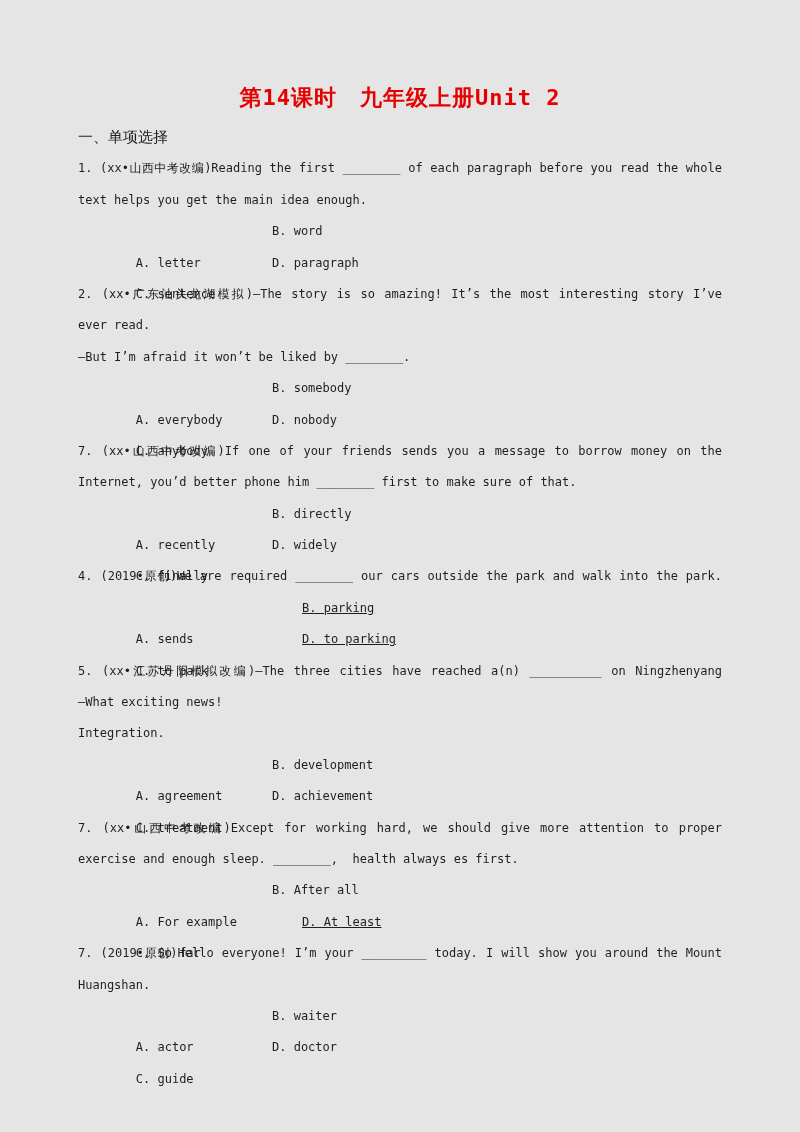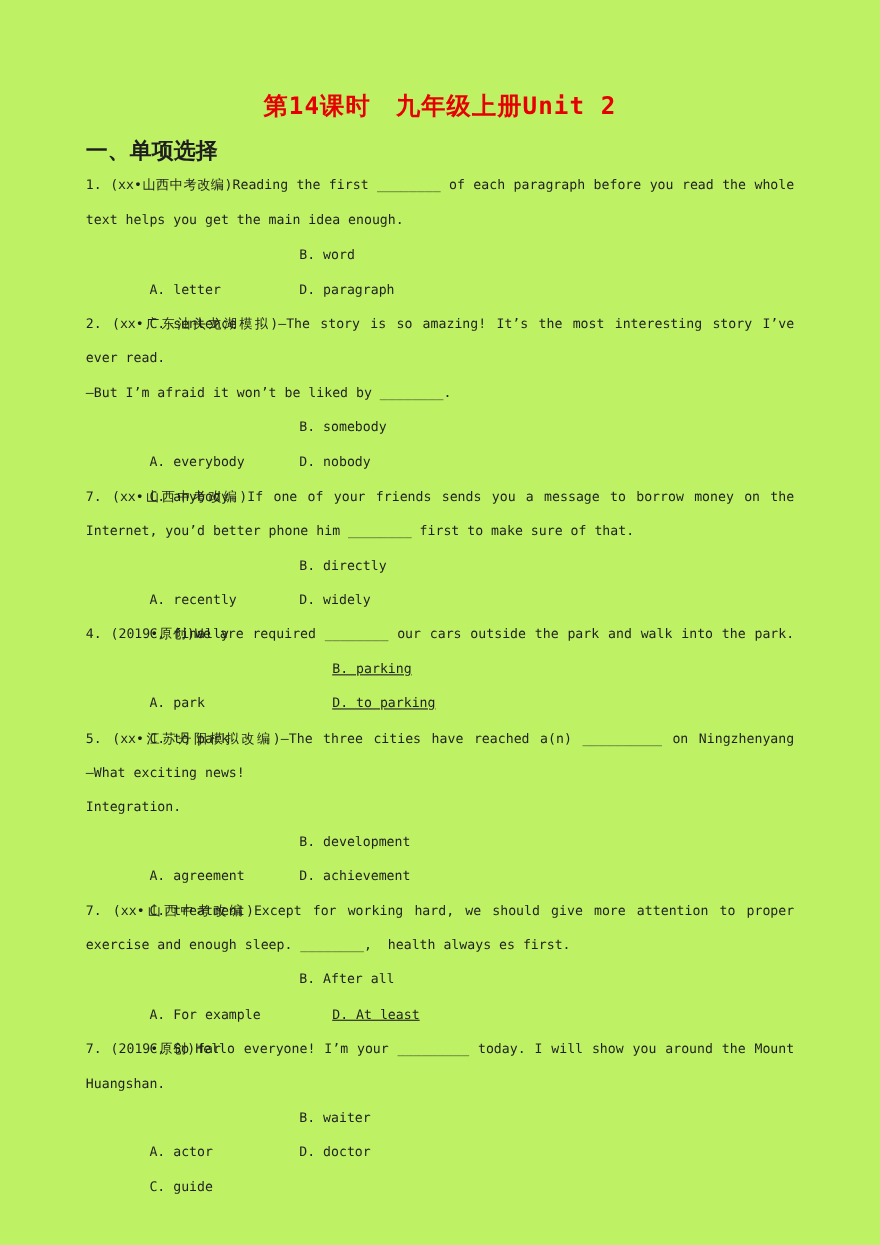--- a/index.html
+++ b/index.html
@@ -1,40 +1,40 @@
 <!DOCTYPE html>
 <html><head>
 <meta charset="utf-8">
 <style>
   html,body{margin:0;padding:0;background:#ffffff;}
   .page{
     position:relative;
     width:800px;height:1132px;
-    background:#bef264;
+    background:#e5e5e5;
     font-family:"DejaVu Sans Mono","DejaVu Sans",monospace;
     color:#1f1f1f;
     overflow:hidden;
   }
   .doc-title{
     position:absolute;top:84px;left:0;right:0;
     text-align:center;
     font-size:22px;font-weight:bold;
     color:#e60000;
     letter-spacing:1px;
     line-height:28px;
   }
   .body-block{
     position:absolute;top:122px;left:78px;width:644px;
   }
   .line{
     height:31.4px;line-height:31.4px;
     font-size:12px;
     white-space:pre;
   }
-  .heading-line{font-size:20px;font-weight:bold;}
+  .heading-line{font-size:15px;}
   .just{
     white-space:normal;
     text-align:justify;
     text-align-last:justify;
     -moz-text-align-last:justify;
   }
   .opts{position:relative;}
   .opt{display:inline-block;}
   .col2{position:absolute;left:194px;top:0;}
   .col2b{position:absolute;left:224px;top:0;text-decoration:underline;}
@@ -86,21 +86,21 @@
       </div>
       <div class="line opts">
         <span class="opt">C. finally</span>
         <span class="opt col2">D. widely</span>
       </div>
     </div>
 
     <div>
       <div class="line just">4. (2019•原创)We are required ________ our cars outside the park and walk into the park.</div>
       <div class="line opts">
-        <span class="opt">A. park</span>
+        <span class="opt">A. sends</span>
         <span class="opt col2b">B. parking</span>
       </div>
       <div class="line opts">
         <span class="opt">C. to park</span>
         <span class="opt col2b">D. to parking</span>
       </div>
     </div>
 
     <div>
       <div class="line just">5. (xx•江苏丹阳模拟改编)—The three cities have reached a(n) __________ on Ningzhenyang</div>

